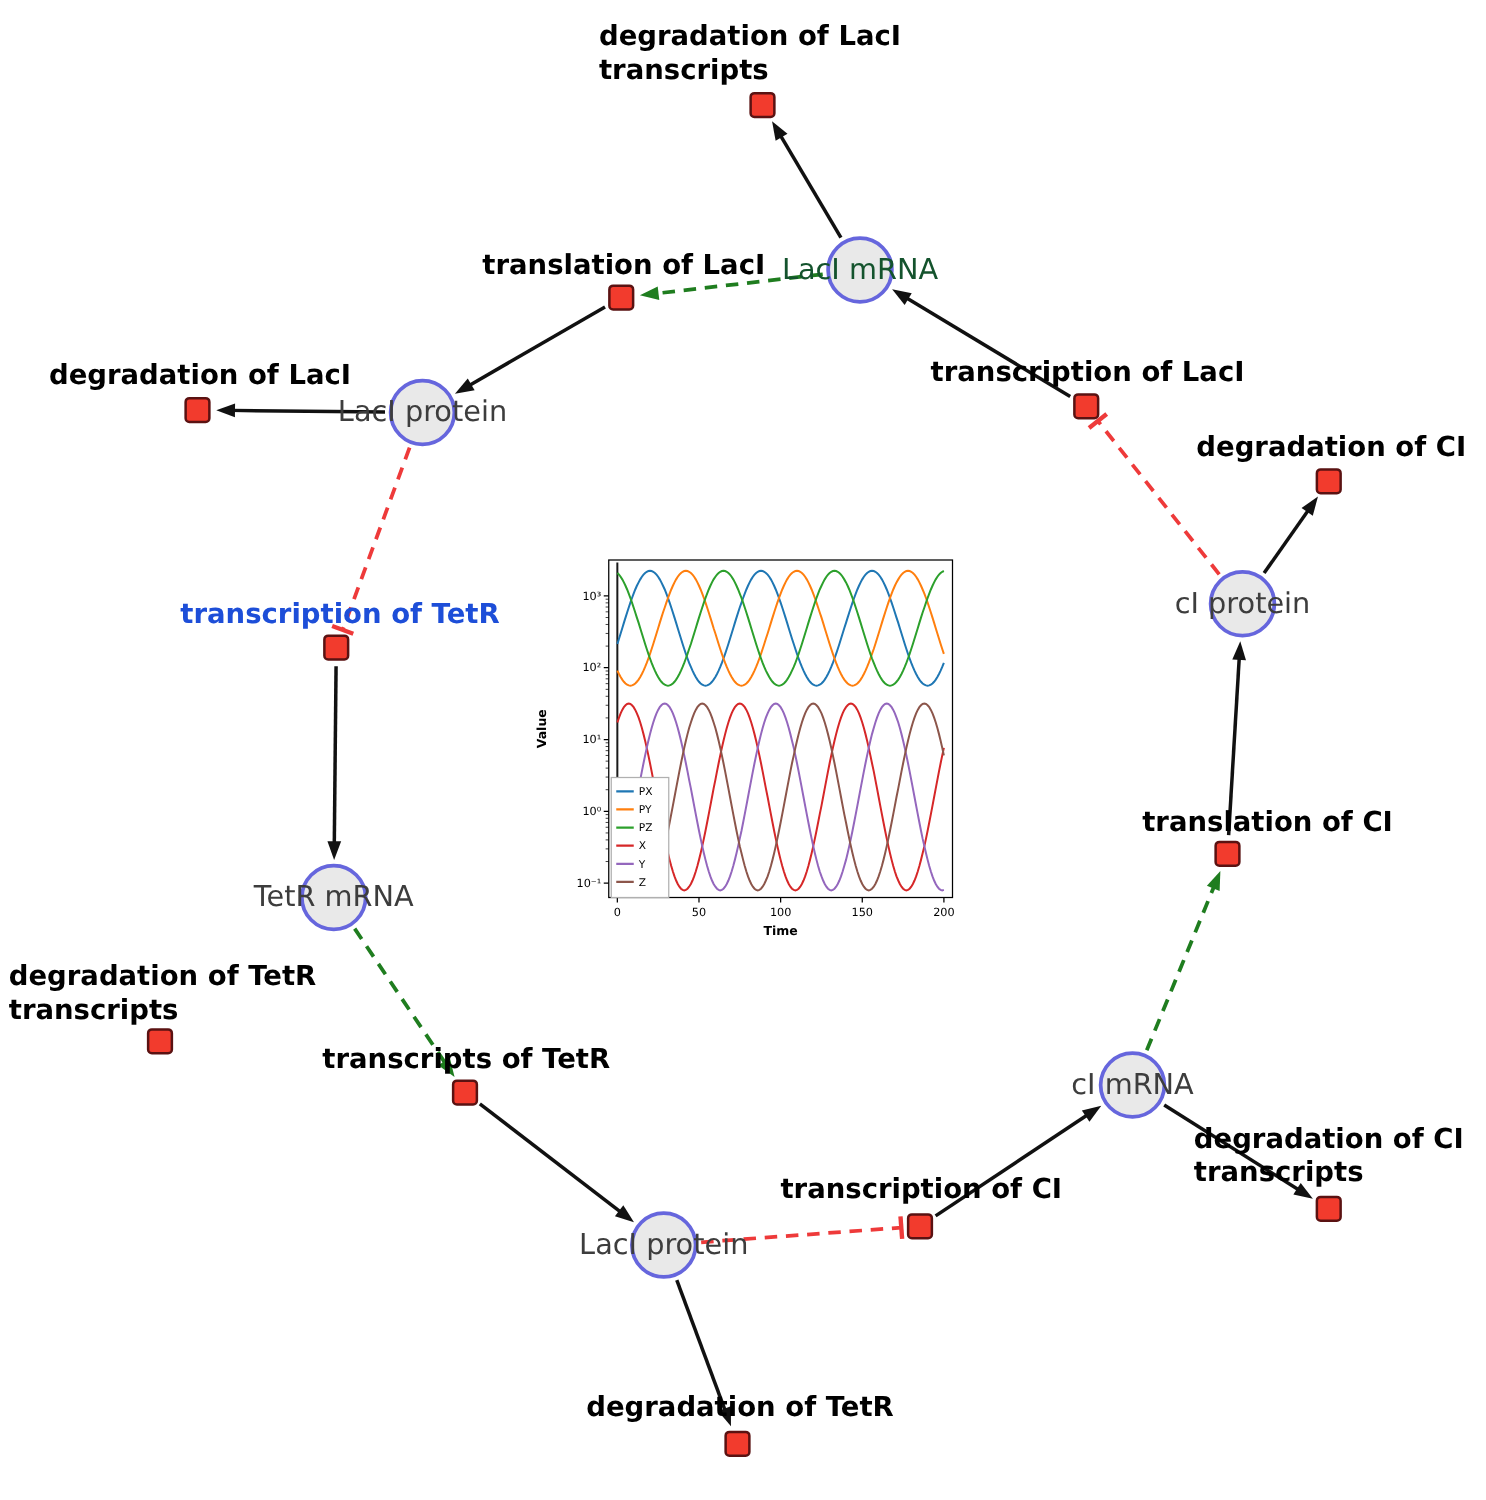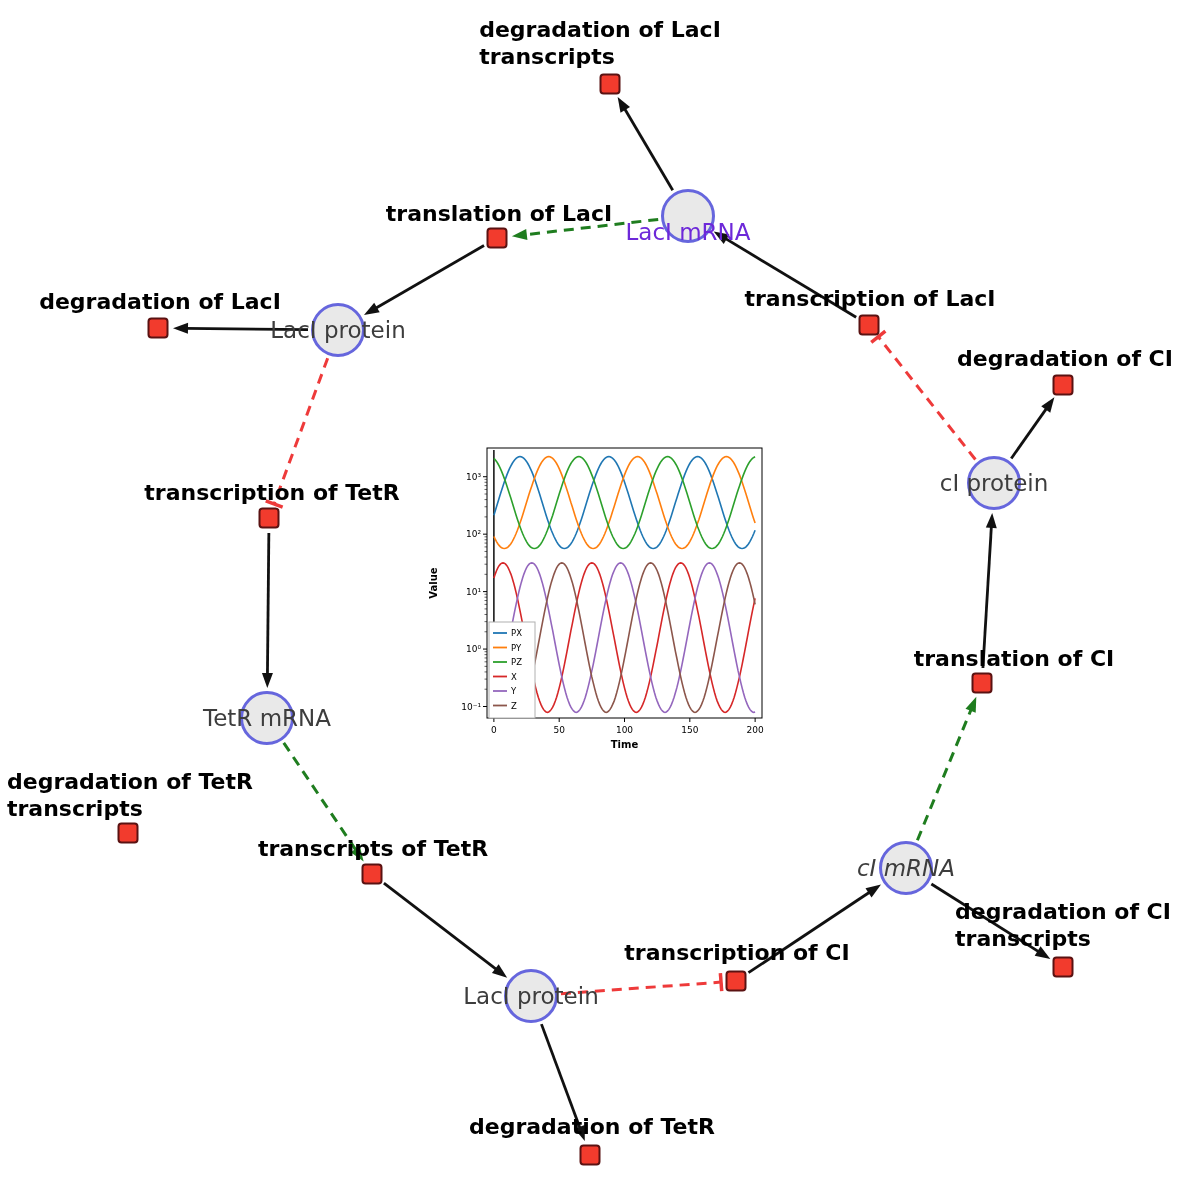--- a/index.html
+++ b/index.html
@@ -174,37 +174,37 @@
       <line x1="69" y1="220" x2="83" y2="220" stroke="#2ca02c" stroke-width="1.8"></line>
       <text x="87" y="223" font-size="8.5" fill="#000">PZ</text>
       <line x1="69" y1="234.5" x2="83" y2="234.5" stroke="#d62728" stroke-width="1.8"></line>
       <text x="87" y="237.5" font-size="8.5" fill="#000">X</text>
       <line x1="69" y1="249" x2="83" y2="249" stroke="#9467bd" stroke-width="1.8"></line>
       <text x="87" y="252" font-size="8.5" fill="#000">Y</text>
       <line x1="69" y1="263.5" x2="83" y2="263.5" stroke="#8c564b" stroke-width="1.8"></line>
       <text x="87" y="266.5" font-size="8.5" fill="#000">Z</text>
     </svg>
 <div class="species-node" style="left: 688px; top: 216px; background: rgb(233, 233, 233); border-color: rgb(102, 102, 221);"></div>
-    <div class="species-label" style="left: 688px; top: 216px; color: #6d28d9; margin-top: 16px;">
+    <div class="species-label" style="left: 688px; top: 216px; color: #14532d;">
       <div>LacI mRNA</div>
     </div>
     <div class="species-node" style="left: 338px; top: 330px; background: rgb(233, 233, 233); border-color: rgb(102, 102, 221);"></div>
     <div class="species-label" style="left: 338px; top: 330px; color: rgb(61, 61, 61);">
       <div>LacI protein</div>
     </div>
     <div class="species-node" style="left: 267px; top: 718px; background: rgb(233, 233, 233); border-color: rgb(102, 102, 221);"></div>
     <div class="species-label" style="left: 267px; top: 718px; color: rgb(61, 61, 61);">
       <div>TetR mRNA</div>
     </div>
     <div class="species-node" style="left: 531px; top: 996px; background: rgb(233, 233, 233); border-color: rgb(102, 102, 221);"></div>
     <div class="species-label" style="left: 531px; top: 996px; color: rgb(61, 61, 61);">
       <div>LacI protein</div>
     </div>
     <div class="species-node" style="left: 906px; top: 868px; background: rgb(233, 233, 233); border-color: rgb(102, 102, 221);"></div>
-    <div class="species-label" style="left: 906px; top: 868px; color: rgb(61, 61, 61); font-style: italic;">
+    <div class="species-label" style="left: 906px; top: 868px; color: rgb(61, 61, 61);">
       <div>cI mRNA</div>
     </div>
     <div class="species-node" style="left: 994px; top: 483px; background: rgb(233, 233, 233); border-color: rgb(102, 102, 221);"></div>
     <div class="species-label" style="left: 994px; top: 483px; color: rgb(61, 61, 61);">
       <div>cI protein</div>
     </div>
     <div class="reaction-node" style="left: 610px; top: 84px; background: rgb(242, 59, 45); border-color: rgb(90, 18, 18);"></div>
     <div class="reaction-label" style="left: 600px; top: 43px; color: rgb(0, 0, 0);">
       <div>degradation of LacI</div>
       <div>transcripts</div>
@@ -219,21 +219,21 @@
     </div>
     <div class="reaction-node" style="left: 158px; top: 328px; background: rgb(242, 59, 45); border-color: rgb(90, 18, 18);"></div>
     <div class="reaction-label" style="left: 160px; top: 301px; color: rgb(0, 0, 0);">
       <div>degradation of LacI</div>
     </div>
     <div class="reaction-node" style="left: 1063px; top: 385px; background: rgb(242, 59, 45); border-color: rgb(90, 18, 18);"></div>
     <div class="reaction-label" style="left: 1065px; top: 358px; color: rgb(0, 0, 0);">
       <div>degradation of CI</div>
     </div>
     <div class="reaction-node" style="left: 269px; top: 518px; background: rgb(242, 59, 45); border-color: rgb(90, 18, 18);"></div>
-    <div class="reaction-label" style="left: 272px; top: 492px; color: #000000;">
+    <div class="reaction-label" style="left: 272px; top: 492px; color: #1d4ed8;">
       <div>transcription of TetR</div>
     </div>
     <div class="reaction-node" style="left: 982px; top: 683px; background: rgb(242, 59, 45); border-color: rgb(90, 18, 18);"></div>
     <div class="reaction-label" style="left: 983px; top: 658px; color: rgb(0, 0, 0); margin-left: 31px;">
       <div>translation of CI</div>
     </div>
     <div class="reaction-node" style="left: 128px; top: 833px; background: rgb(242, 59, 45); border-color: rgb(90, 18, 18);"></div>
     <div class="reaction-label" style="left: 130px; top: 795px; color: rgb(0, 0, 0);">
       <div>degradation of TetR</div>
       <div>transcripts</div>

